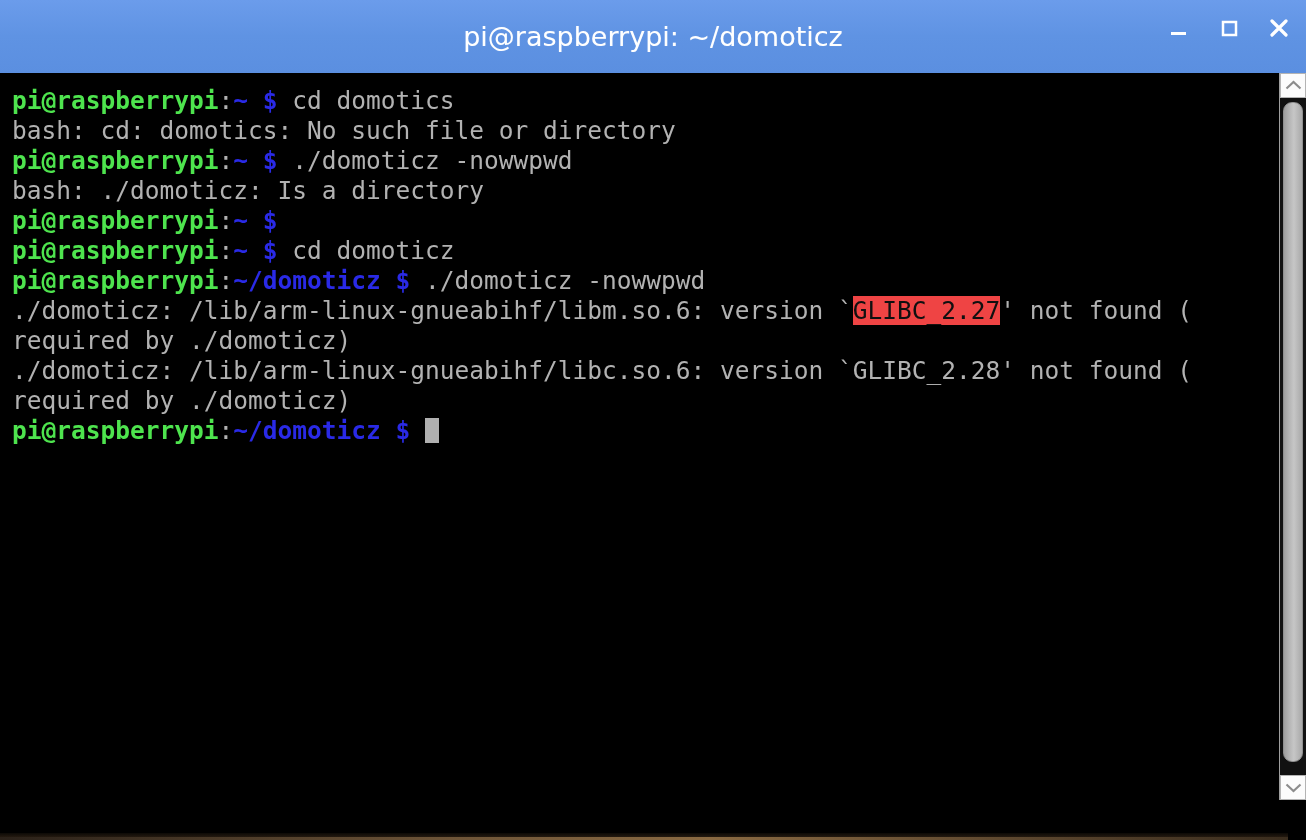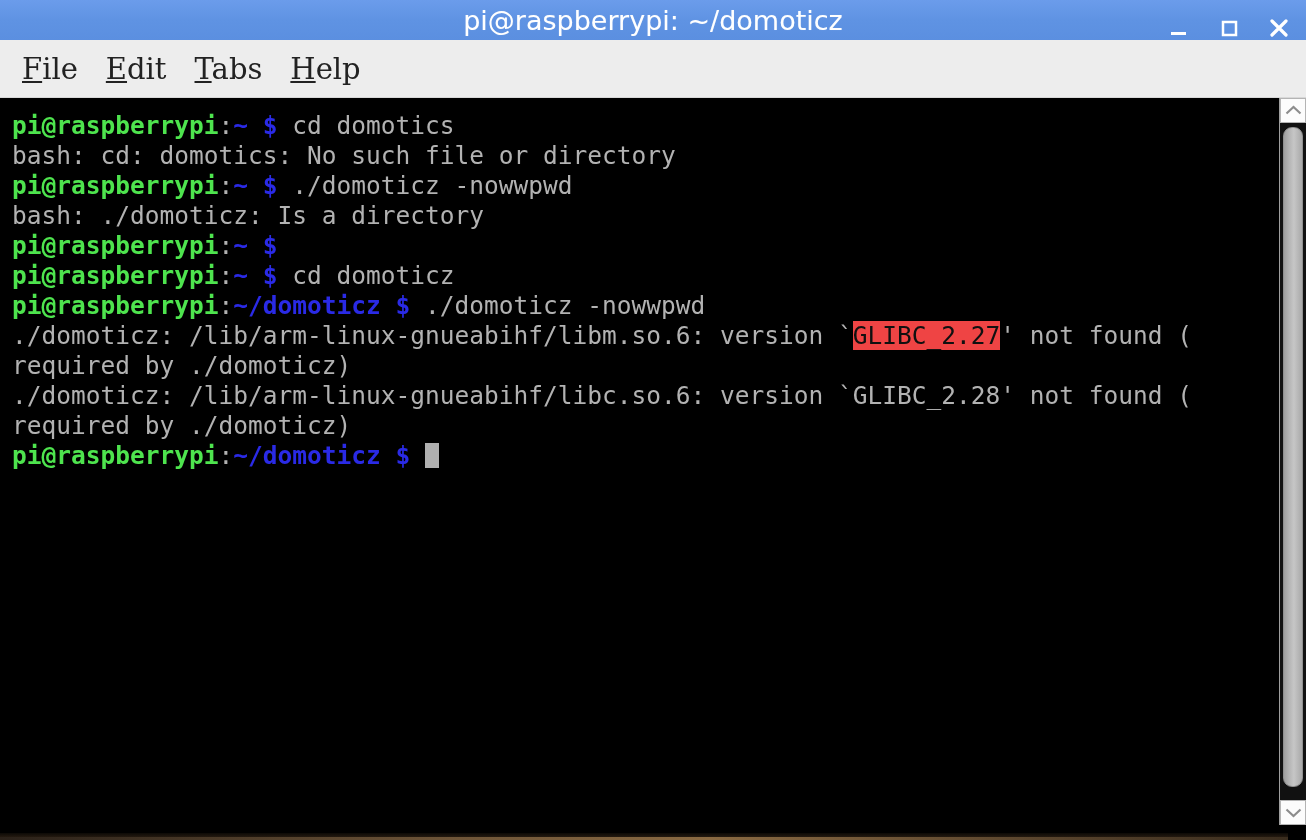--- a/index.html
+++ b/index.html
@@ -18,21 +18,21 @@
     position: relative;
     width: 1306px;
     height: 840px;
     background: #000000;
     overflow: hidden;
   }
 
   
   #titlebar {
     position: relative;
-    height: 40px;
+    height: 73px;
     background: #6699e8;
     background: linear-gradient(to bottom, #6b9ceb 0%, #5f93e3 50%, #5b8fe0 100%);
     display: flex;
     align-items: center;
     justify-content: center;
     box-sizing: border-box;
   }
   #title-text {
     color: #ffffff;
     font-size: 27px;
@@ -198,26 +198,20 @@
         </svg>
       </div>
       <div class="winbtn">
         <svg width="26" height="26" viewBox="0 0 26 26">
           <path d="M6 6 L20 20 M20 6 L6 20" stroke="#ffffff" stroke-width="3.2" stroke-linecap="round"></path>
         </svg>
       </div>
     </div>
   </div>
 
-  <div id="menubar">
-    <div class="menu-item"><span class="mn">F</span><span>ile</span></div>
-    <div class="menu-item"><span class="mn">E</span><span>dit</span></div>
-    <div class="menu-item"><span class="mn">T</span><span>abs</span></div>
-    <div class="menu-item"><span class="mn">H</span><span>elp</span></div>
-  </div>
 
   <div id="terminal-wrap">
     <div id="terminal">
       <div id="term-lines"><div class="tline"><span class="c-green">pi@raspberrypi</span><span class="c-white">:</span><span class="c-blue">~</span><span class="c-white"> </span><span class="c-blue">$</span><span class="c-plain"> cd domotics</span></div><div class="tline"><span class="c-plain">bash: cd: domotics: No such file or directory</span></div><div class="tline"><span class="c-green">pi@raspberrypi</span><span class="c-white">:</span><span class="c-blue">~</span><span class="c-white"> </span><span class="c-blue">$</span><span class="c-plain"> ./domoticz -nowwpwd</span></div><div class="tline"><span class="c-plain">bash: ./domoticz: Is a directory</span></div><div class="tline"><span class="c-green">pi@raspberrypi</span><span class="c-white">:</span><span class="c-blue">~</span><span class="c-white"> </span><span class="c-blue">$</span></div><div class="tline"><span class="c-green">pi@raspberrypi</span><span class="c-white">:</span><span class="c-blue">~</span><span class="c-white"> </span><span class="c-blue">$</span><span class="c-plain"> cd domoticz</span></div><div class="tline"><span class="c-green">pi@raspberrypi</span><span class="c-white">:</span><span class="c-blue">~/domoticz</span><span class="c-white"> </span><span class="c-blue">$</span><span class="c-plain"> ./domoticz -nowwpwd</span></div><div class="tline"><span class="c-plain">./domoticz: /lib/arm-linux-gnueabihf/libm.so.6: version `</span><span class="c-sel">GLIBC_2.27</span><span class="c-plain">' not found (</span></div><div class="tline"><span class="c-plain">required by ./domoticz)</span></div><div class="tline"><span class="c-plain">./domoticz: /lib/arm-linux-gnueabihf/libc.so.6: version `GLIBC_2.28' not found (</span></div><div class="tline"><span class="c-plain">required by ./domoticz)</span></div><div class="tline"><span class="c-green">pi@raspberrypi</span><span class="c-white">:</span><span class="c-blue">~/domoticz</span><span class="c-white"> </span><span class="c-blue">$</span><span class="c-plain"> </span><span class="cursor"></span></div></div>
     </div>
 
     <div id="scrollbar">
       <div class="sb-btn">
         <svg width="17" height="11" viewBox="0 0 17 11">
           <path d="M1.5 8.5 L8.5 2 L15.5 8.5" fill="none" stroke="#8d8d8d" stroke-width="2.2"></path>

